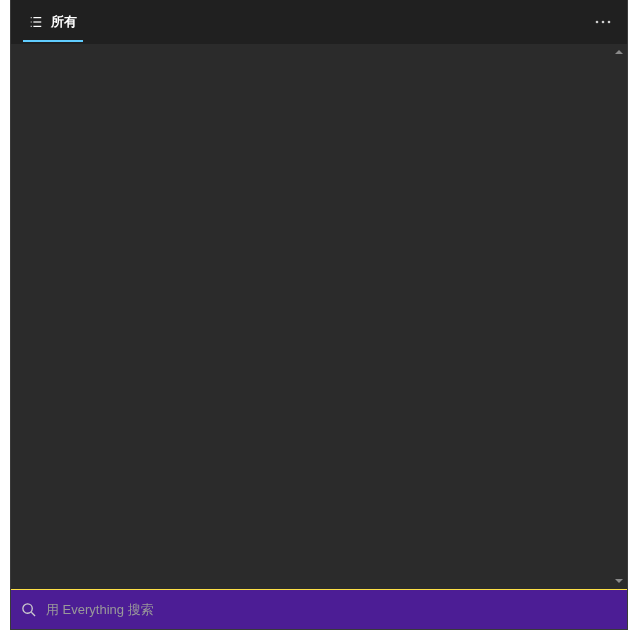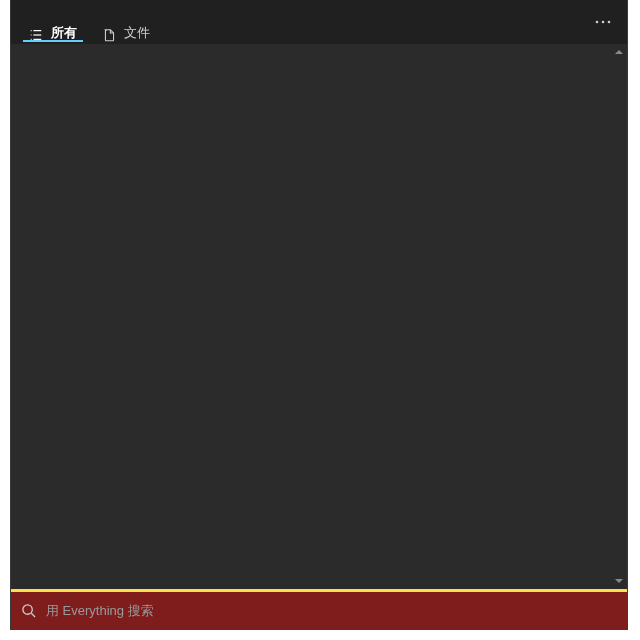--- a/index.html
+++ b/index.html
@@ -8,21 +8,21 @@
       position:absolute; left:10px; top:0; right:12px; bottom:10px;
       background:#202020; display:flex; flex-direction:column;
       border-left:1px solid #3a3a3a; border-right:1px solid #3a3a3a; border-bottom:1px solid #3a3a3a;
     }
     
     .tabbar {
       height:44px; background:#202020; display:flex; align-items:center;
       padding:0 6px; gap:2px; position:relative;
     }
     .tab, .more-btn {
-      display:flex; align-items:flex-end; gap:8px;
+      display:flex; align-items:center; gap:8px;
       padding:0 12px; height:40px; color:#cfcfcf; font-size:13px;
       cursor:pointer; user-select:none; white-space:nowrap;
     }
     .tab.active { color:#ffffff; font-weight:600; }
     .tab { position:relative; }
     .tab .ul { position:absolute; left:6px; right:6px; bottom:0; height:2px; background:transparent; }
     .tab.active .ul { background:#60cdff; }
     .spacer { flex:1; }
     .overflow {
       width:36px; height:44px; display:flex; align-items:center; justify-content:center;
@@ -39,21 +39,21 @@
     }
     .vscroll .arrow {
       position:absolute; left:0; right:0; height:16px; display:flex; align-items:center; justify-content:center;
       color:#8a8a8a; cursor:pointer;
     }
     .vscroll .arrow svg{width:8px;height:8px;}
     .vscroll .arrow.top { top:0; }
     .vscroll .arrow.bottom { bottom:0; }
     
     .searchbar {
-      height:40px; background:#7f1d1d; border-top:3px solid #fde047;
+      height:40px; background:#4c1d95; border-top:1px solid #fde047;
       display:flex; align-items:center; padding:0 10px; gap:10px;
     }
     .searchbar .sicon { color:#cfcfcf; }
     .searchbar input {
       flex:1; background:transparent; border:none; outline:none;
       color:#e6e6e6; font-size:13px; height:100%;
     }
     .searchbar input::placeholder { color:#9a9a9a; }
   </style>
 </head>
@@ -71,30 +71,20 @@
             <line x1="5" y1="13" x2="14" y2="13"></line>
           <line x1="2" y1="3" x2="3" y2="3"></line>
             <line x1="2" y1="8" x2="3" y2="8"></line>
             <line x1="2" y1="13" x2="3" y2="13"></line>
         </svg>
       </span>
       <span>所有</span>
       <span class="ul"></span>
     </div>
 
-    <div class="tab">
-      <span class="icon">
-        <svg width="13" height="14" viewBox="0 0 16 16" fill="none" stroke="currentColor" stroke-width="1.3">
-          <path d="M3 1.5h6l4 4v9a.5.5 0 0 1-.5.5h-9a.5.5 0 0 1-.5-.5v-12a.5.5 0 0 1 .5-.5z"></path>
-          <path d="M9 1.5V5.5h4"></path>
-        </svg>
-      </span>
-      <span>文件</span>
-      <span class="ul"></span>
-    </div>
 
 
 
     <div class="spacer"></div>
 
     <div class="overflow">
       <span class="icon">
         <svg width="16" height="4" viewBox="0 0 16 4" fill="currentColor">
           <circle cx="2" cy="2" r="1.3"></circle>
             <circle cx="8" cy="2" r="1.3"></circle>

